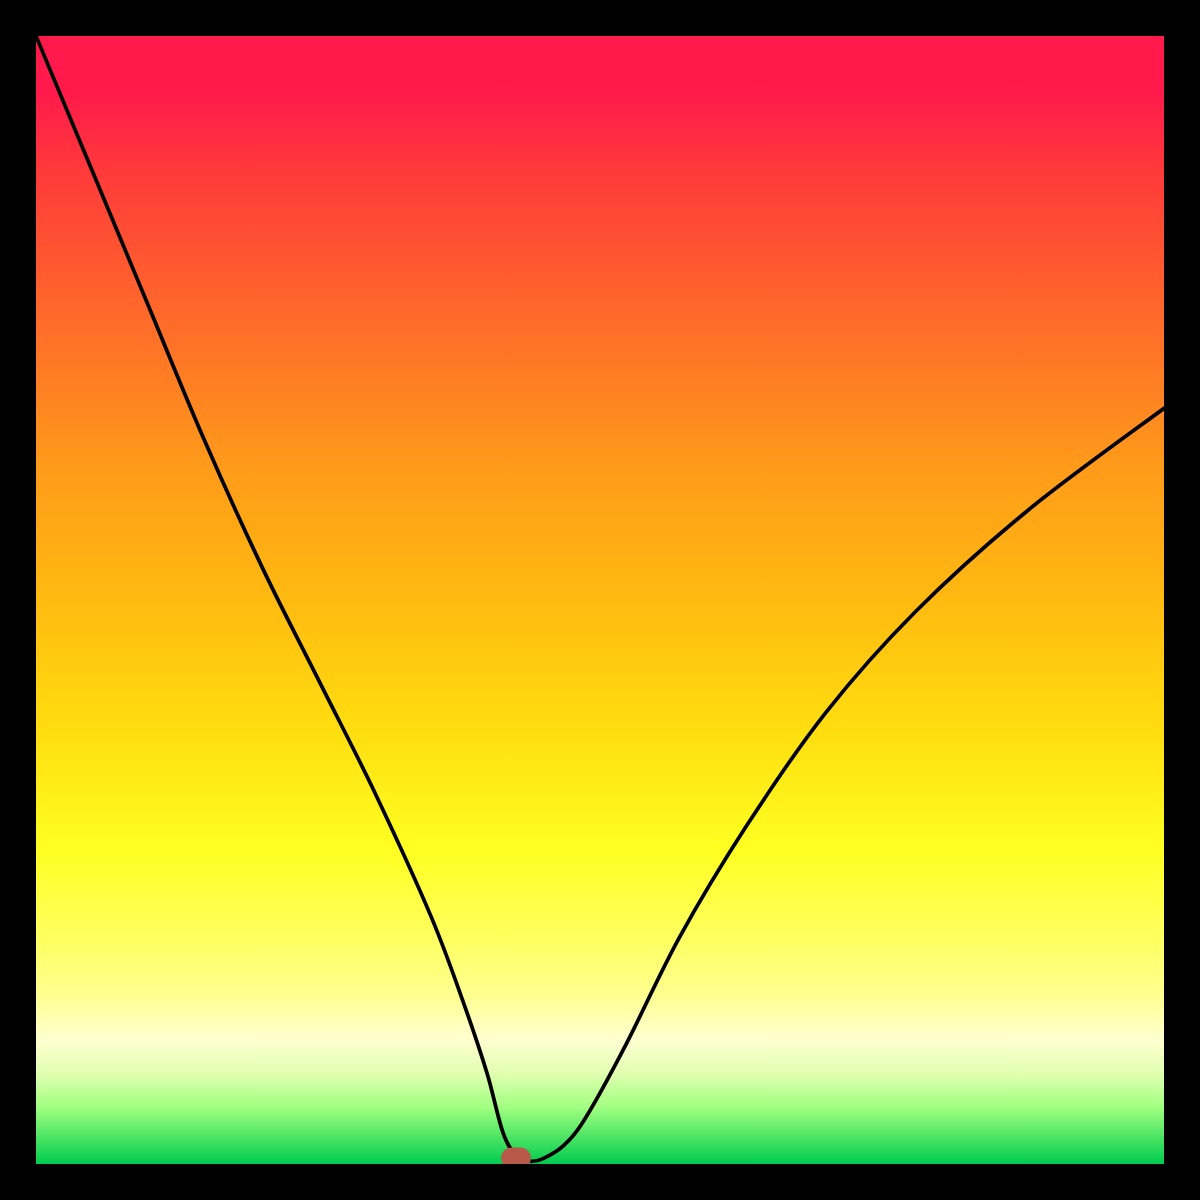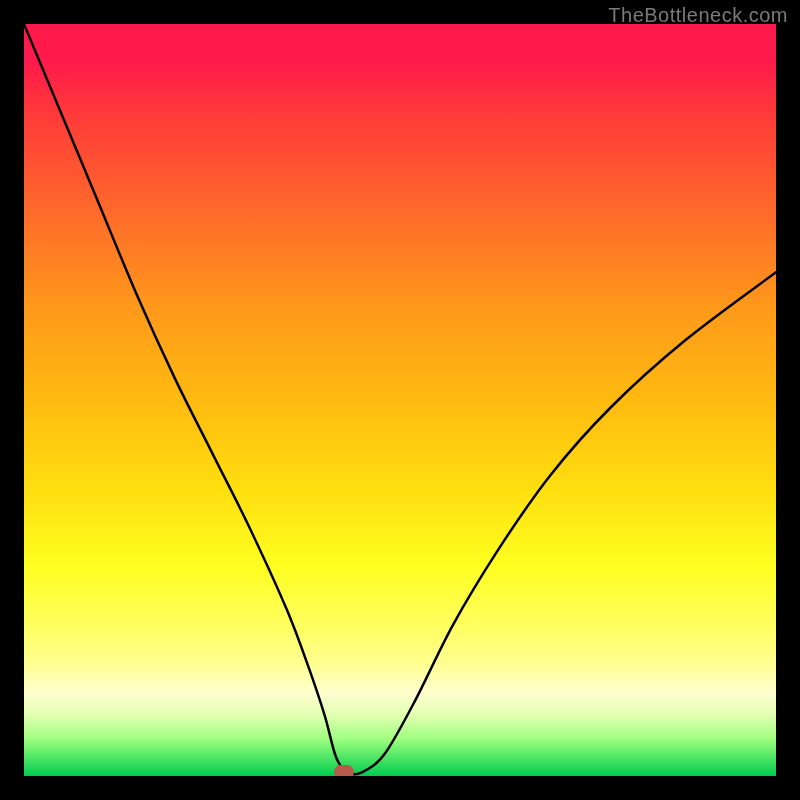--- a/index.html
+++ b/index.html
@@ -81,14 +81,13 @@
   <div class="plot-area">
     <div class="gradient"></div>
 
     <svg class="curve" viewBox="0 0 752 752" preserveAspectRatio="none">
       <path id="curve-path" fill="none" stroke="#000" stroke-width="2.5" stroke-linejoin="round" stroke-linecap="round" d="M 0.0 0.0 C 6.3 15.0, 25.1 60.2, 37.6 90.2 C 50.1 120.3, 62.7 150.4, 75.2 180.5 C 87.7 210.6, 100.3 241.9, 112.8 270.7 C 125.3 299.5, 137.9 327.1, 150.4 353.4 C 162.9 379.8, 175.5 403.6, 188.0 428.6 C 200.5 453.7, 213.1 477.5, 225.6 503.8 C 238.1 530.2, 253.2 562.7, 263.2 586.6 C 273.2 610.4, 279.5 629.2, 285.8 646.7 C 292.0 664.3, 296.4 677.4, 300.8 691.8 C 305.2 706.3, 308.3 723.8, 312.1 733.2 C 315.8 742.6, 319.0 745.7, 323.4 748.2 C 327.7 750.7, 332.1 751.4, 338.4 748.2 C 344.7 745.1, 352.2 741.3, 361.0 729.4 C 369.7 717.5, 379.8 698.1, 391.0 676.8 C 402.3 655.5, 414.9 626.7, 428.6 601.6 C 442.4 576.5, 457.5 551.5, 473.8 526.4 C 490.1 501.3, 507.6 475.0, 526.4 451.2 C 545.2 427.4, 564.0 406.1, 586.6 383.5 C 609.1 361.0, 634.2 338.4, 661.8 315.8 C 689.3 293.3, 737.0 259.4, 752.0 248.2"></path>
     </svg>
 
     <div id="marker" class="marker" style="left: 319.6px; top: 748.24px;"></div>
   </div>
 
-  <div class="watermark">TheBottleneck.com</div>
 </div>
 
 </body></html>

